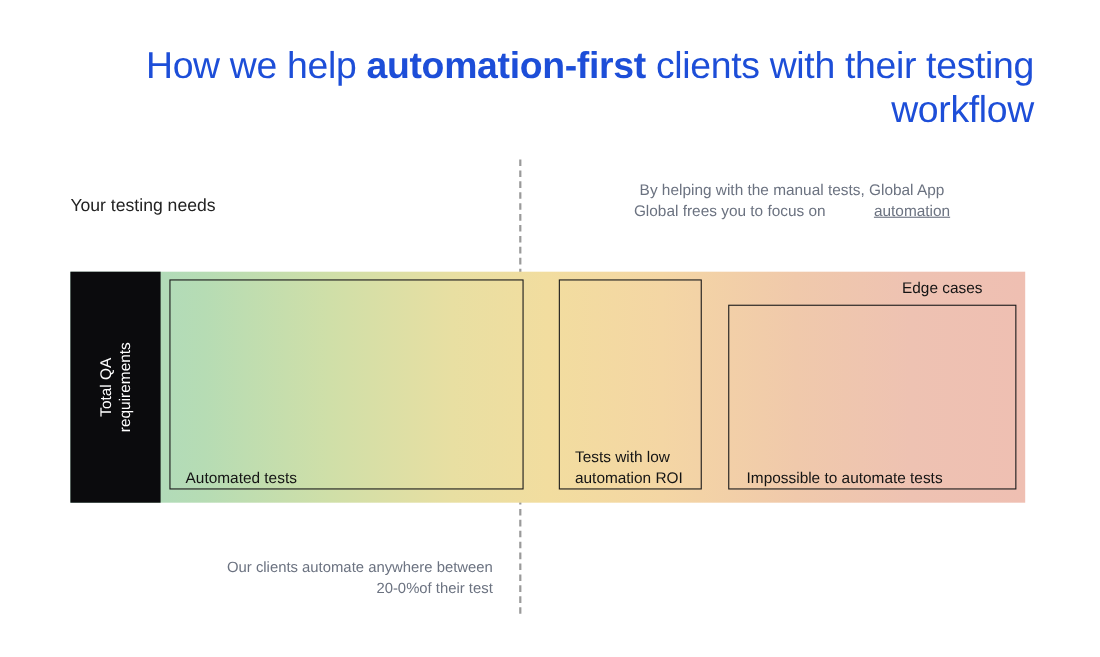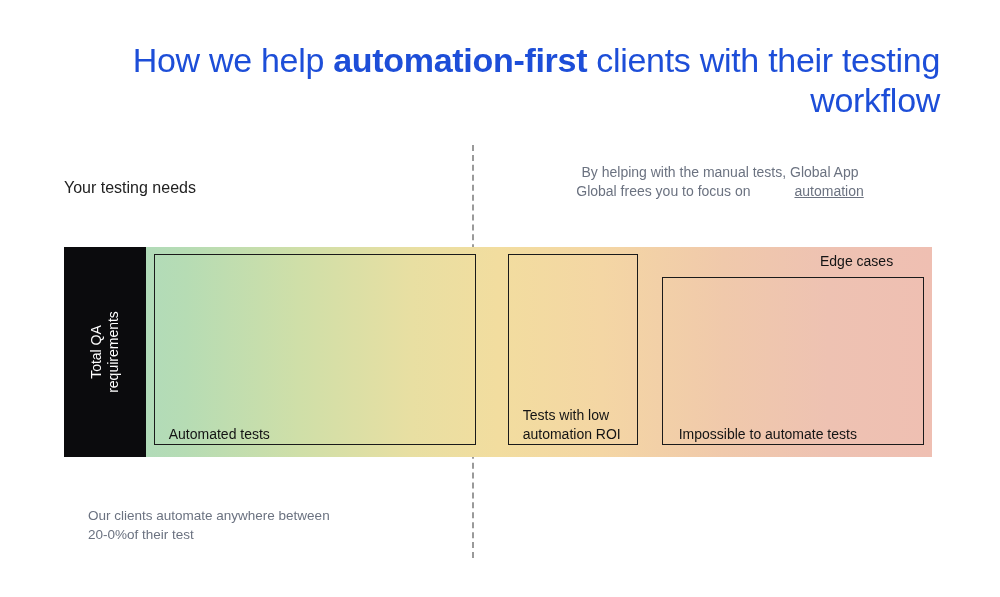--- a/index.html
+++ b/index.html
@@ -66,21 +66,21 @@
     color: #6b7280;
     text-decoration: underline;
     cursor: pointer;
     margin-left: 40px;
   }
   .note-bottom {
     position: absolute;
     left: 88px;
     top: 506px;
     width: 360px;
-    text-align: left;
+    text-align: right;
     font-size: 13.5px;
     line-height: 19px;
     color: #6b7280;
   }
 
   
   .band {
     position: absolute;
     left: 64px;
     top: 247px;

